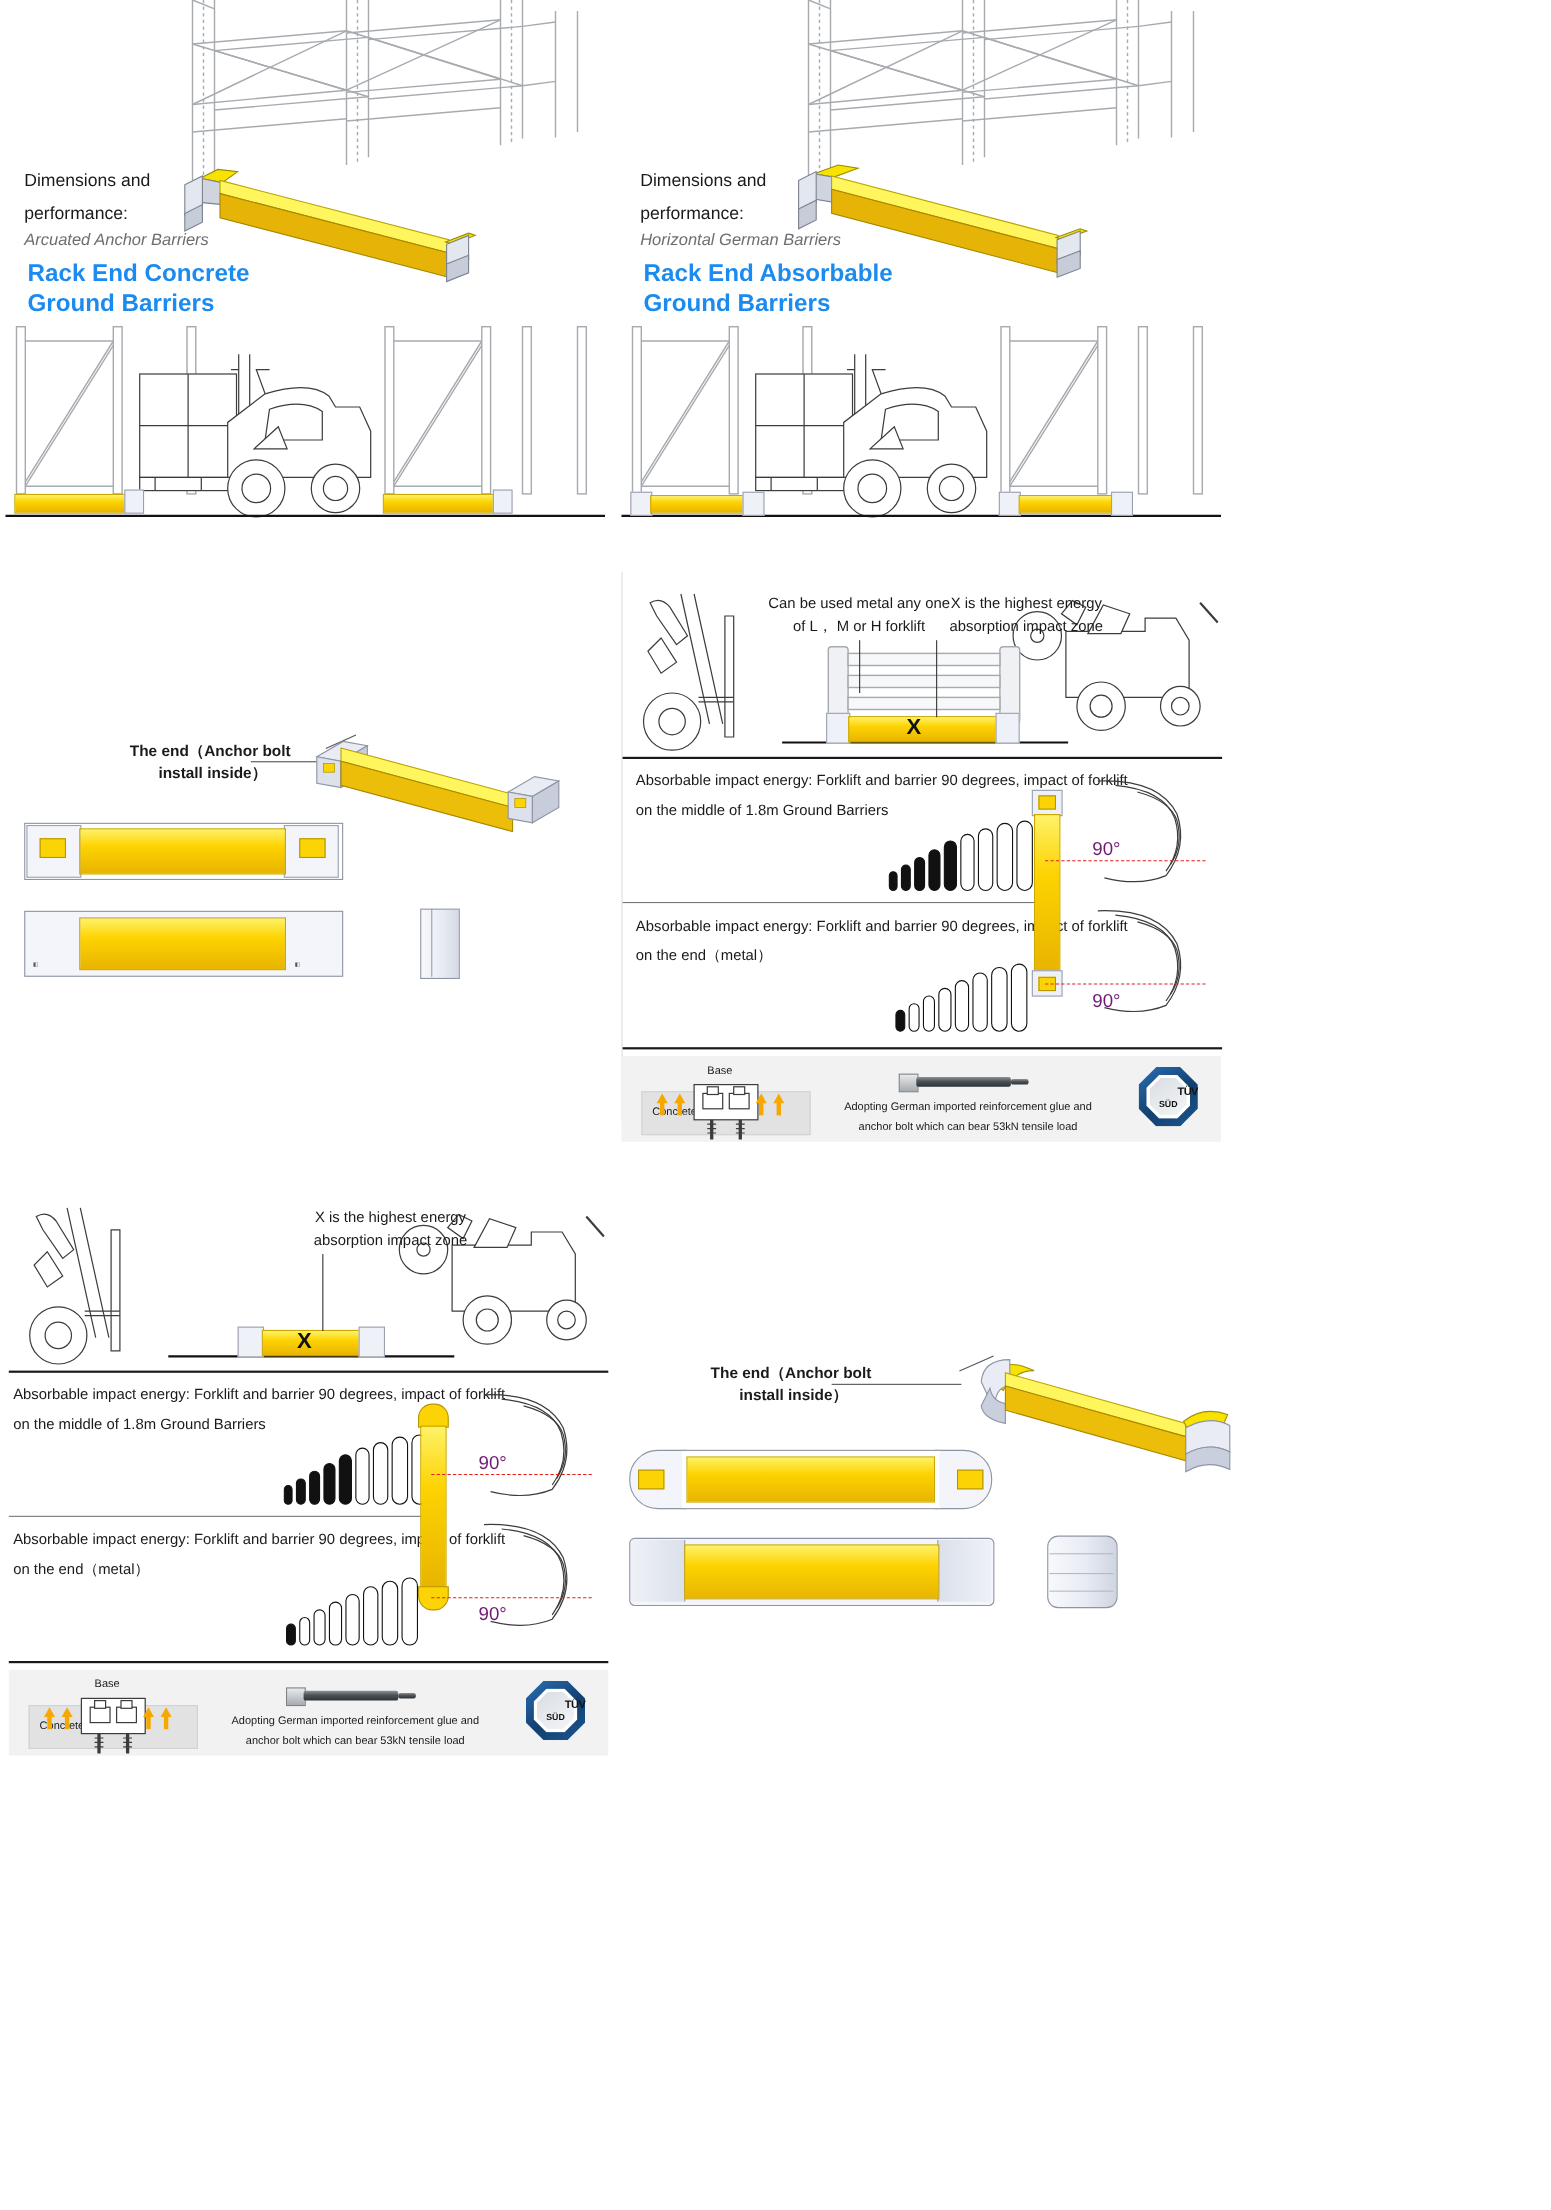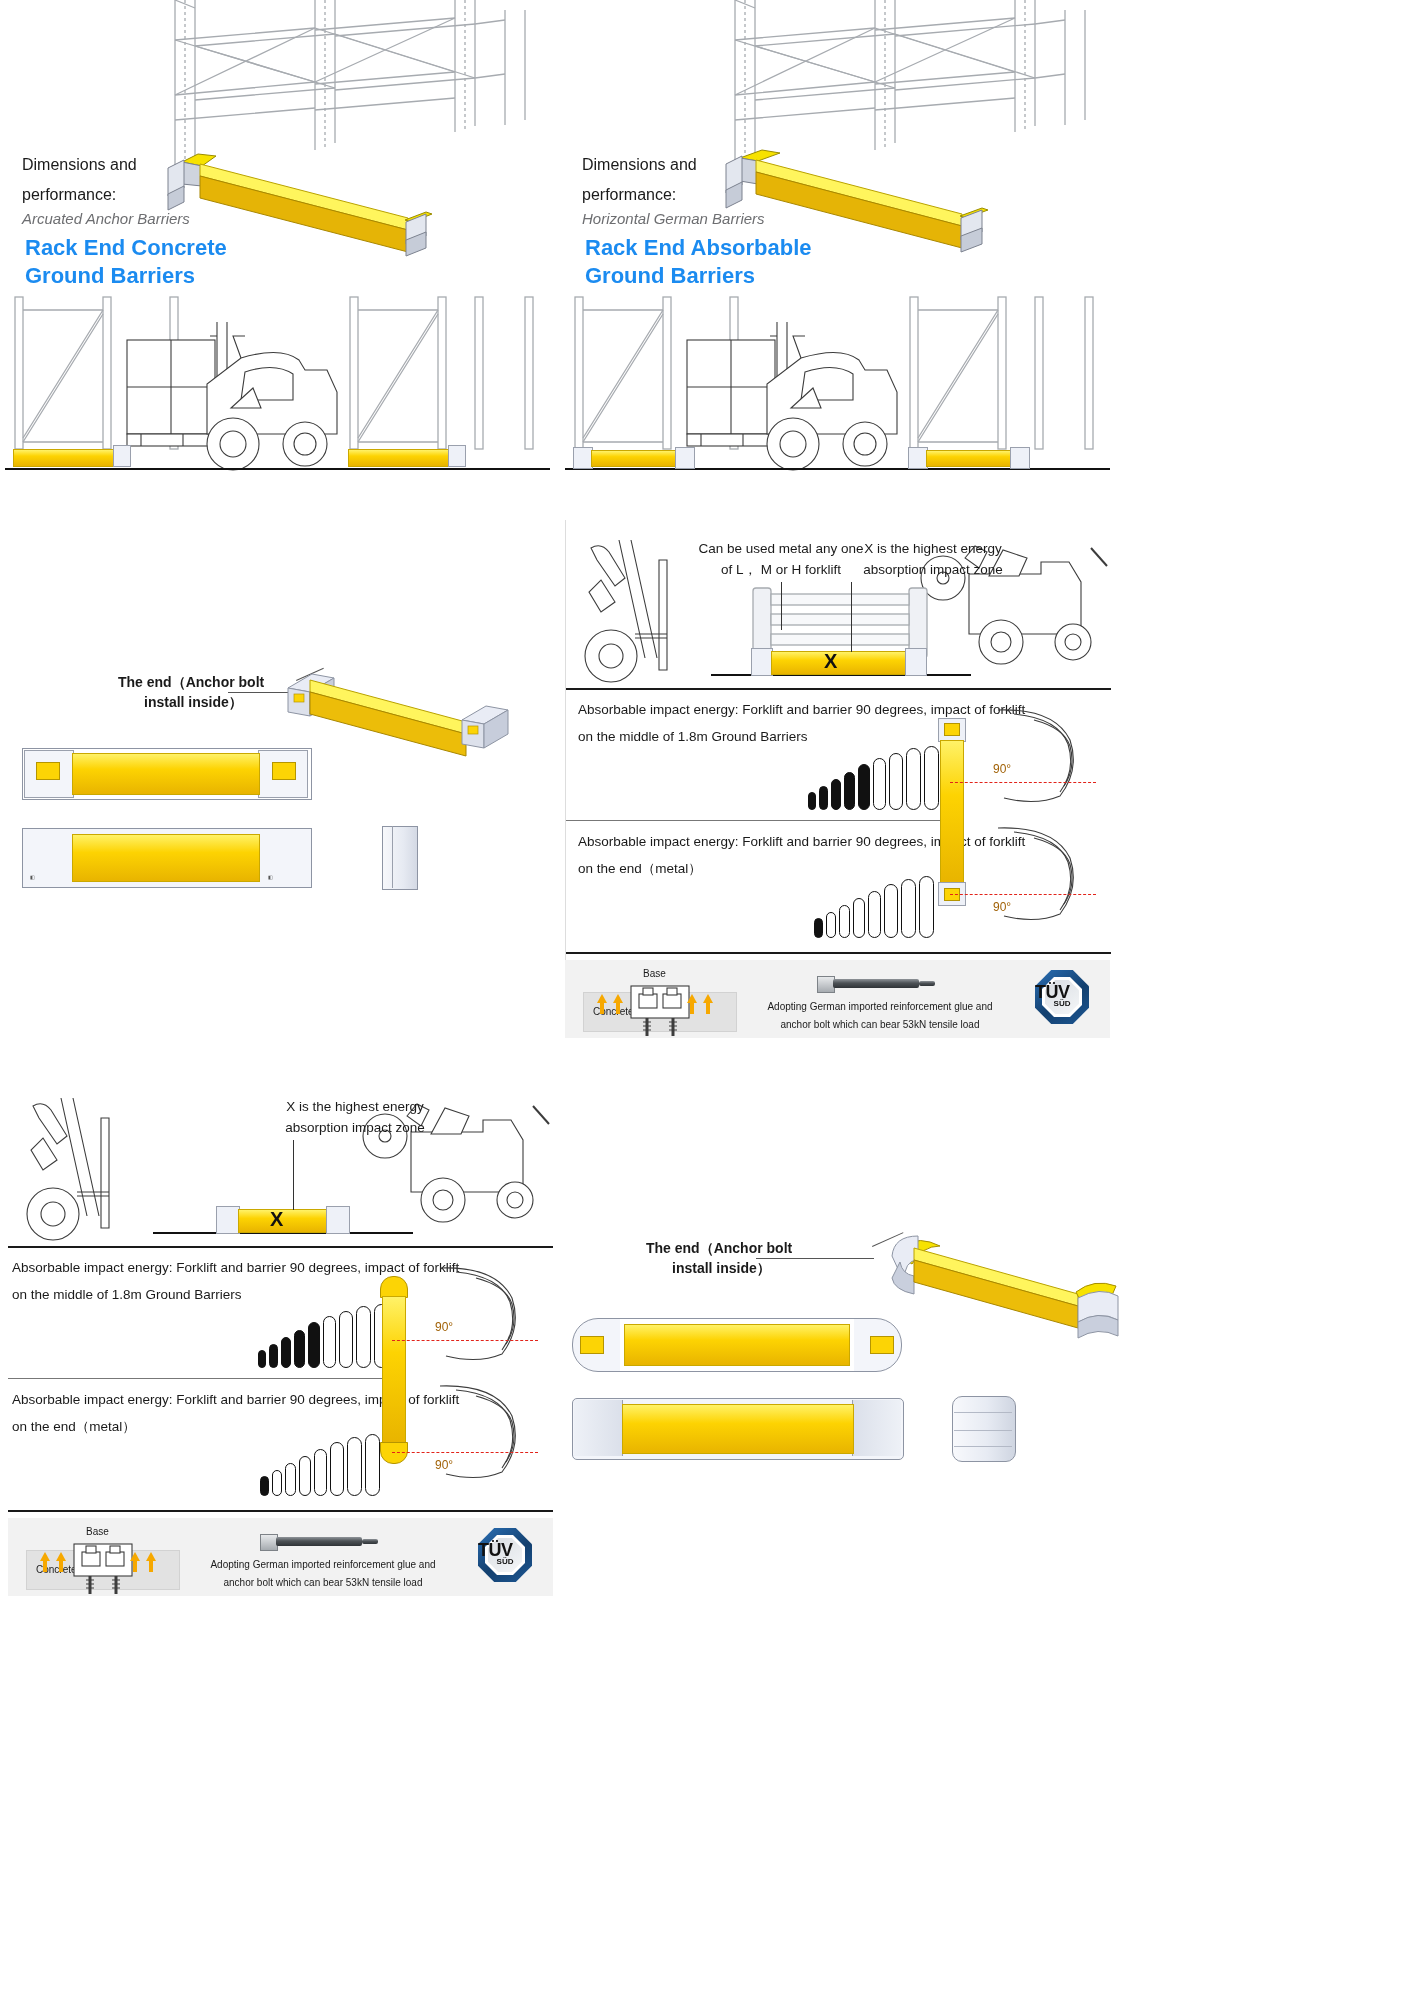--- a/index.html
+++ b/index.html
@@ -8,21 +8,21 @@
   .panel{position:absolute;}
 
   
   .dim-line{font-size:16px;color:#1a1a1a;line-height:30px;white-space:nowrap;}
   .dim-sub{font-size:15px;color:#6d6e71;font-style:italic;font-family:"Liberation Sans",sans-serif;white-space:nowrap;}
   .blue-title{font-size:22px;font-weight:bold;color:#1b8bf0;line-height:28px;white-space:nowrap;}
   .note{font-size:13.5px;color:#1a1a1a;line-height:27px;white-space:nowrap;}
   .callout{font-size:13.5px;color:#1a1a1a;line-height:21px;text-align:center;white-space:nowrap;}
   .endlabel{font-size:14px;color:#1a1a1a;line-height:20px;white-space:nowrap;font-weight:bold;}
   .tiny{font-size:10px;color:#1a1a1a;line-height:18px;white-space:nowrap;}
-  .deg{font-size:12px;color:#a16207;}
+  .deg{font-size:17px;color:#701a75;}
   .basecap{font-size:10px;color:#1a1a1a;}
   .hr{position:absolute;height:2px;background:#1a1a1a;}
   .thin{position:absolute;height:1px;background:#555;}
 
   
   .ybar{position:absolute;background:#fcd405;border:1px solid #caa800;}
   .ybar.grad{background:linear-gradient(180deg,#fff268 0%,#fdd302 38%,#e8b400 100%);}
   .ycap{position:absolute;background:#eef1f8;border:1px solid #9aa0ad;}
   .yspot{position:absolute;background:#fcd405;border:1px solid #b59500;}
 
@@ -41,21 +41,21 @@
   .arrowstem{position:absolute;width:4px;background:#f6a800;}
 
   
   .tuv{position:absolute;width:54px;height:54px;}
   .tuv .oct{position:absolute;inset:0;background:linear-gradient(145deg,#2a6fb5 0%,#13406f 55%,#1d5793 100%);
     clip-path:polygon(30% 0,70% 0,100% 30%,100% 70%,70% 100%,30% 100%,0 70%,0 30%);}
   .tuv .oct2{position:absolute;inset:7px;background:#fff;
     clip-path:polygon(30% 0,70% 0,100% 30%,100% 70%,70% 100%,30% 100%,0 70%,0 30%);}
   .tuv .oct3{position:absolute;inset:10px;background:linear-gradient(145deg,#d9dde2,#f4f6f8);
     clip-path:polygon(30% 0,70% 0,100% 30%,100% 70%,70% 100%,30% 100%,0 70%,0 30%);}
-  .tuv .t1{position:absolute;left:0;right:0;top:16px;text-align:left;font-size:18px;font-weight:bold;color:#111;letter-spacing:-.5px;line-height:13px;}
+  .tuv .t1{position:absolute;left:0;right:0;top:16px;text-align:right;font-size:10px;font-weight:bold;color:#111;letter-spacing:-.5px;line-height:13px;}
   .tuv .t2{position:absolute;left:0;right:0;top:30px;text-align:center;font-size:8px;font-weight:bold;color:#111;line-height:8px;}
 
   
   .boltbody{position:absolute;background:linear-gradient(180deg,#8f9499,#4d5256 45%,#2f3337);border-radius:2px;}
   .bolthead{position:absolute;background:linear-gradient(180deg,#e8eaec,#a6abb0);border:1px solid #7d8287;}
 
   
   svg{display:block;overflow:visible;}
   .st-ln{fill:none;stroke:#3c3c3c;stroke-width:1.1;}
   .st-rk{fill:none;stroke:#a7abb0;stroke-width:1.3;}

